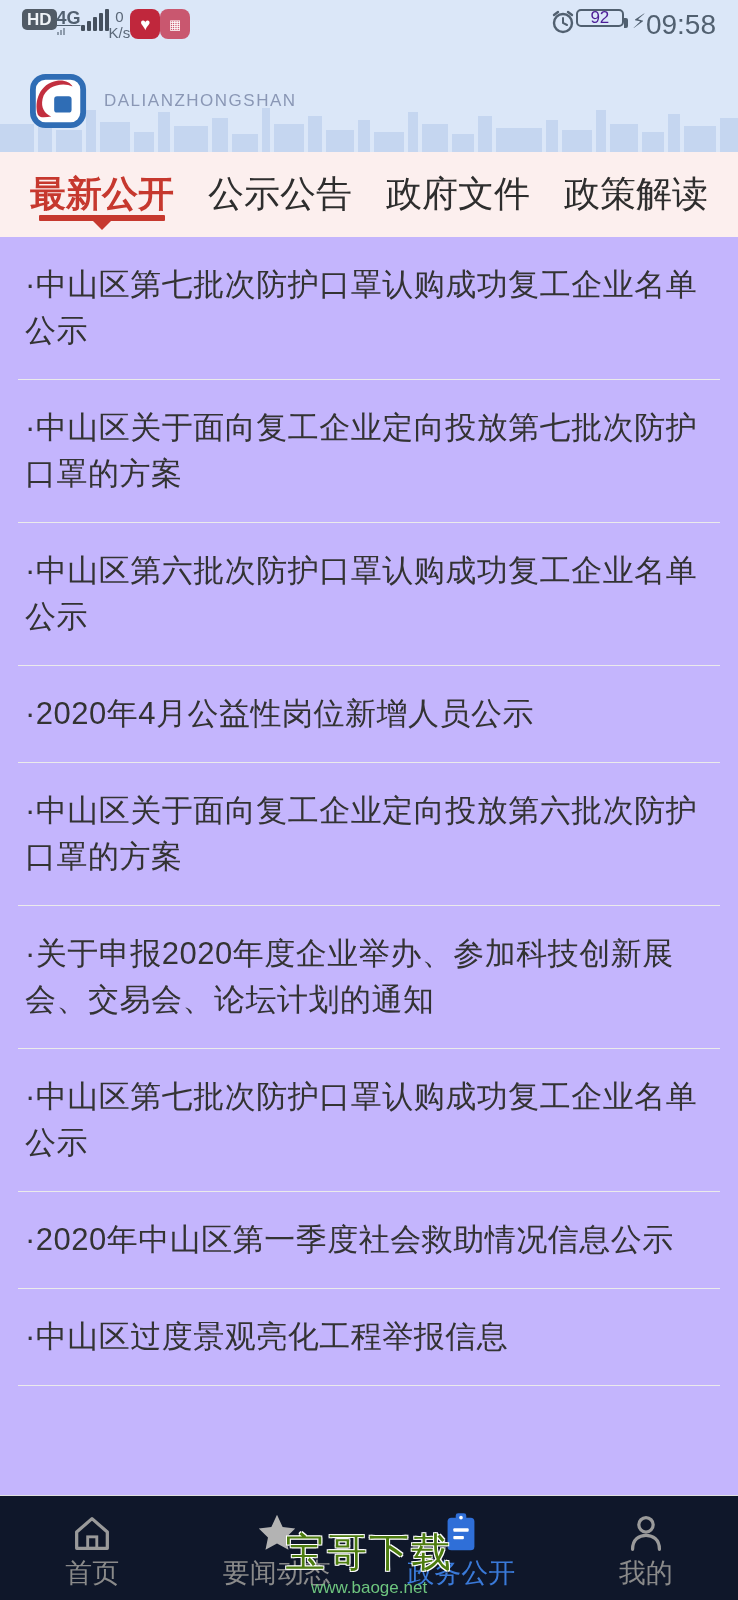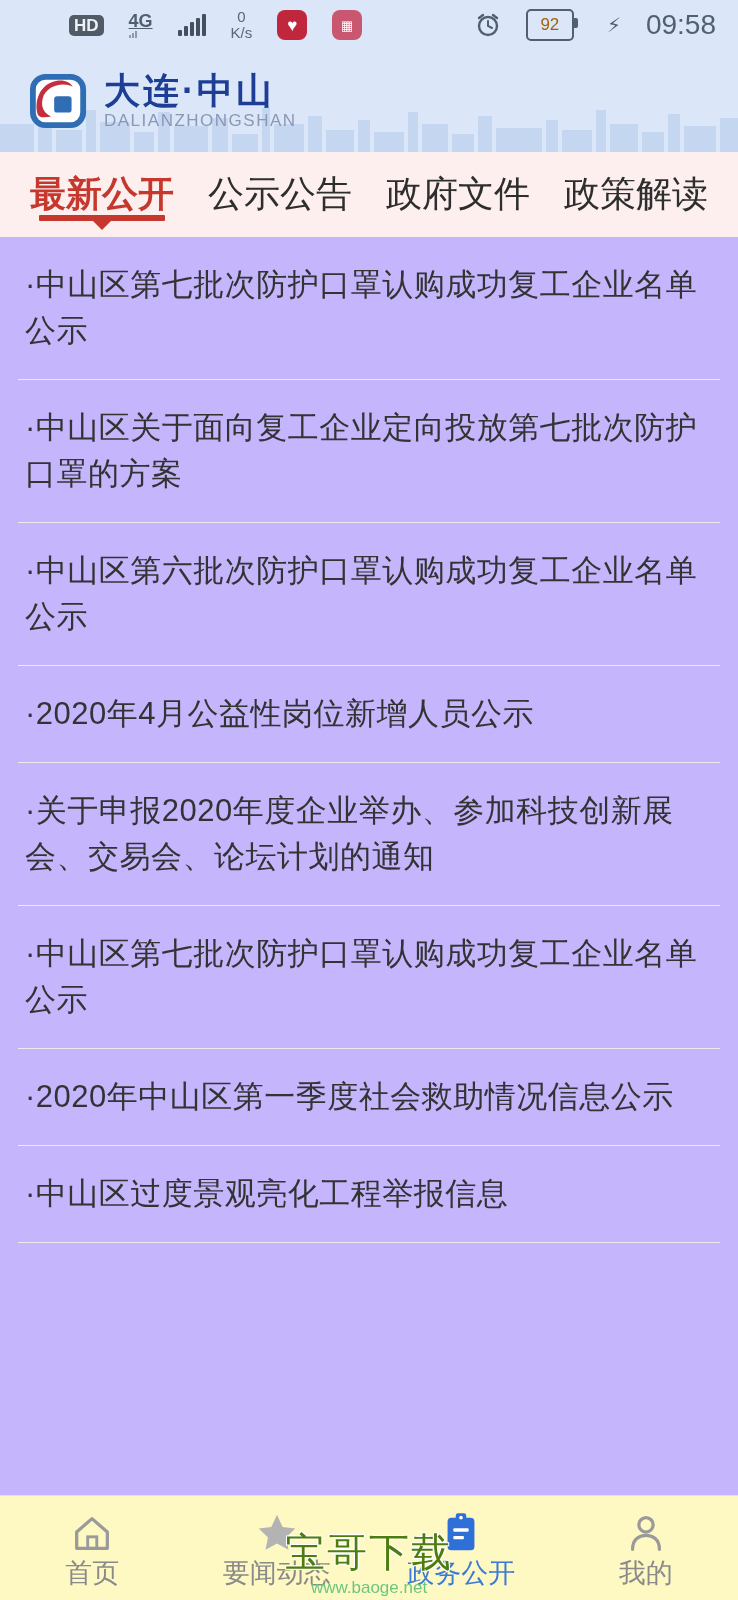--- a/index.html
+++ b/index.html
@@ -9,42 +9,42 @@
     position:relative; width:738px; height:1600px; background:#fff;
     display:flex; flex-direction:column; overflow:hidden;
   }
 
   
   .statusbar {
     height:50px; background:#dbe7f8; color:#516070;
     display:flex; align-items:center; justify-content:space-between;
     padding:0 22px; flex:0 0 auto; font-size:24px;
   }
-  .sb-left, .sb-right { display:flex; align-items:center; gap:25px;margin-left:47px; }
+  .sb-left, .sb-right { display:flex; align-items:flex-start; gap:0; }
   .hd-badge {
     background:#515b66; color:#eef2f6; font-weight:bold; font-size:17px;
     border-radius:5px; padding:2px 5px; line-height:1;
   }
   .net-wrap { display:flex; flex-direction:column; align-items:flex-start; line-height:1;text-decoration:underline; }
   .net-type { font-size:18px; font-weight:bold; }
   .mini-bars { display:flex; align-items:flex-end; gap:1px; margin-top:1px; opacity:.55; }
   .mini-bars i { width:2px; background:#516070; display:block; }
   .bars { display:flex; align-items:flex-end; gap:2px; height:22px; }
   .bars i { width:4px; background:#45505e; display:block; border-radius:1px; }
   .speed { display:flex; flex-direction:column; align-items:center; line-height:1.05; font-size:15px; color:#5b6878; }
   .app-icon {
     width:30px; height:30px; border-radius:8px; color:#fff;
     display:flex; align-items:center; justify-content:center; font-size:17px; line-height:1;
   }
   .app-icon.heart { background:#c0273c; }
   .app-icon.shop  { background:#c9576f; font-size:13px; }
   .battery {
     position:relative; border:2px solid #516070; border-radius:5px;
-    width:48px; height:32px; display:flex; align-items:center; justify-content:center;
-    font-size:17px; color:#a16207; background:transparent;
+    width:48px; height:18px; display:flex; align-items:center; justify-content:center;
+    font-size:17px; color:#4c1d95; background:transparent;
   }
   .battery::after {
     content:""; position:absolute; right:-6px; top:7px; width:4px; height:10px;
     background:#516070; border-radius:0 2px 2px 0;
   }
   .bolt { font-size:20px; margin-left:8px; color:#516070; }
   .clock-time { font-size:28px; color:#516070; }
 
   
   .header {
@@ -78,21 +78,21 @@
   
   .list { flex:1 1 auto; background:#c4b5fd; overflow:hidden; list-style:none; }
   .list li {
     margin:0 18px; padding:25px 7px; border-bottom:1px solid #ebebeb;
     font-size:31px; line-height:46px; color:#333; cursor:pointer;
     letter-spacing:0.5px;
   }
 
   
   .tabbar {
-    height:105px; flex:0 0 auto; background:#fef9c3; border-top:1px solid #e0e0e0;
+    height:105px; flex:0 0 auto; background:#0f172a; border-top:1px solid #e0e0e0;
     display:flex; align-items:stretch;
   }
   .tabbar .tab {
     flex:1; display:flex; flex-direction:column; align-items:center; justify-content:center;
     gap:4px; cursor:pointer;
   }
   .tab .ticon { width:46px; height:46px; }
   .tab .tlabel { font-size:27px; color:#8a8a8a; line-height:1; }
   .tab.active .tlabel { color:#3a7ad9; }
 
@@ -184,21 +184,20 @@
           <rect x="684" y="20" width="32" height="26"></rect>
         <rect x="720" y="12" width="18" height="34"></rect>
       </g>
     </svg>
     <svg class="logo-mark" viewBox="0 0 64 60">
       <rect x="5" y="5" width="52" height="50" rx="13" fill="#ffffff" stroke="#2f6db5" stroke-width="6"></rect>
       <path d="M10 44 C6 30 12 12 30 9 C38 8 44 11 46 15 C36 10 18 14 15 28 C13 37 17 43 24 46 C18 47 12 48 10 44 Z" fill="#c22f3e"></path>
       <rect x="27" y="25" width="18" height="17" rx="3" fill="#2f6db5"></rect>
     </svg>
     <div class="logo-text">
-      <div class="logo-title">大连·中山</div>
       <div class="logo-sub">DALIANZHONGSHAN</div>
     </div>
   </div>
 
   <div class="navtabs">
     <div class="navtab active">
       <span>最新公开</span>
       <span class="nav-underline"></span>
     </div>
     <div class="navtab">
@@ -210,20 +209,21 @@
     <div class="navtab">
       <span>政策解读</span>
     </div>
   </div>
 
   <ul class="list">
     <li>·中山区第七批次防护口罩认购成功复工企业名单公示</li>
     <li>·中山区关于面向复工企业定向投放第七批次防护口罩的方案</li>
     <li>·中山区第六批次防护口罩认购成功复工企业名单公示</li>
     <li>·2020年4月公益性岗位新增人员公示</li>
+    <li>·中山区关于面向复工企业定向投放第六批次防护口罩的方案</li>
     <li>·关于申报2020年度企业举办、参加科技创新展会、交易会、论坛计划的通知</li>
     <li>·中山区第七批次防护口罩认购成功复工企业名单公示</li>
     <li>·2020年中山区第一季度社会救助情况信息公示</li>
     <li>·中山区过度景观亮化工程举报信息</li>
   </ul>
 
   <div class="tabbar">
     <div class="tab">
       <svg class="ticon" viewBox="0 0 48 48">
         <path d="M8 23 L24 9 L40 23 L40 40 L8 40 Z" fill="none" stroke="#9a9a9a" stroke-width="3.4" stroke-linejoin="round"></path>

